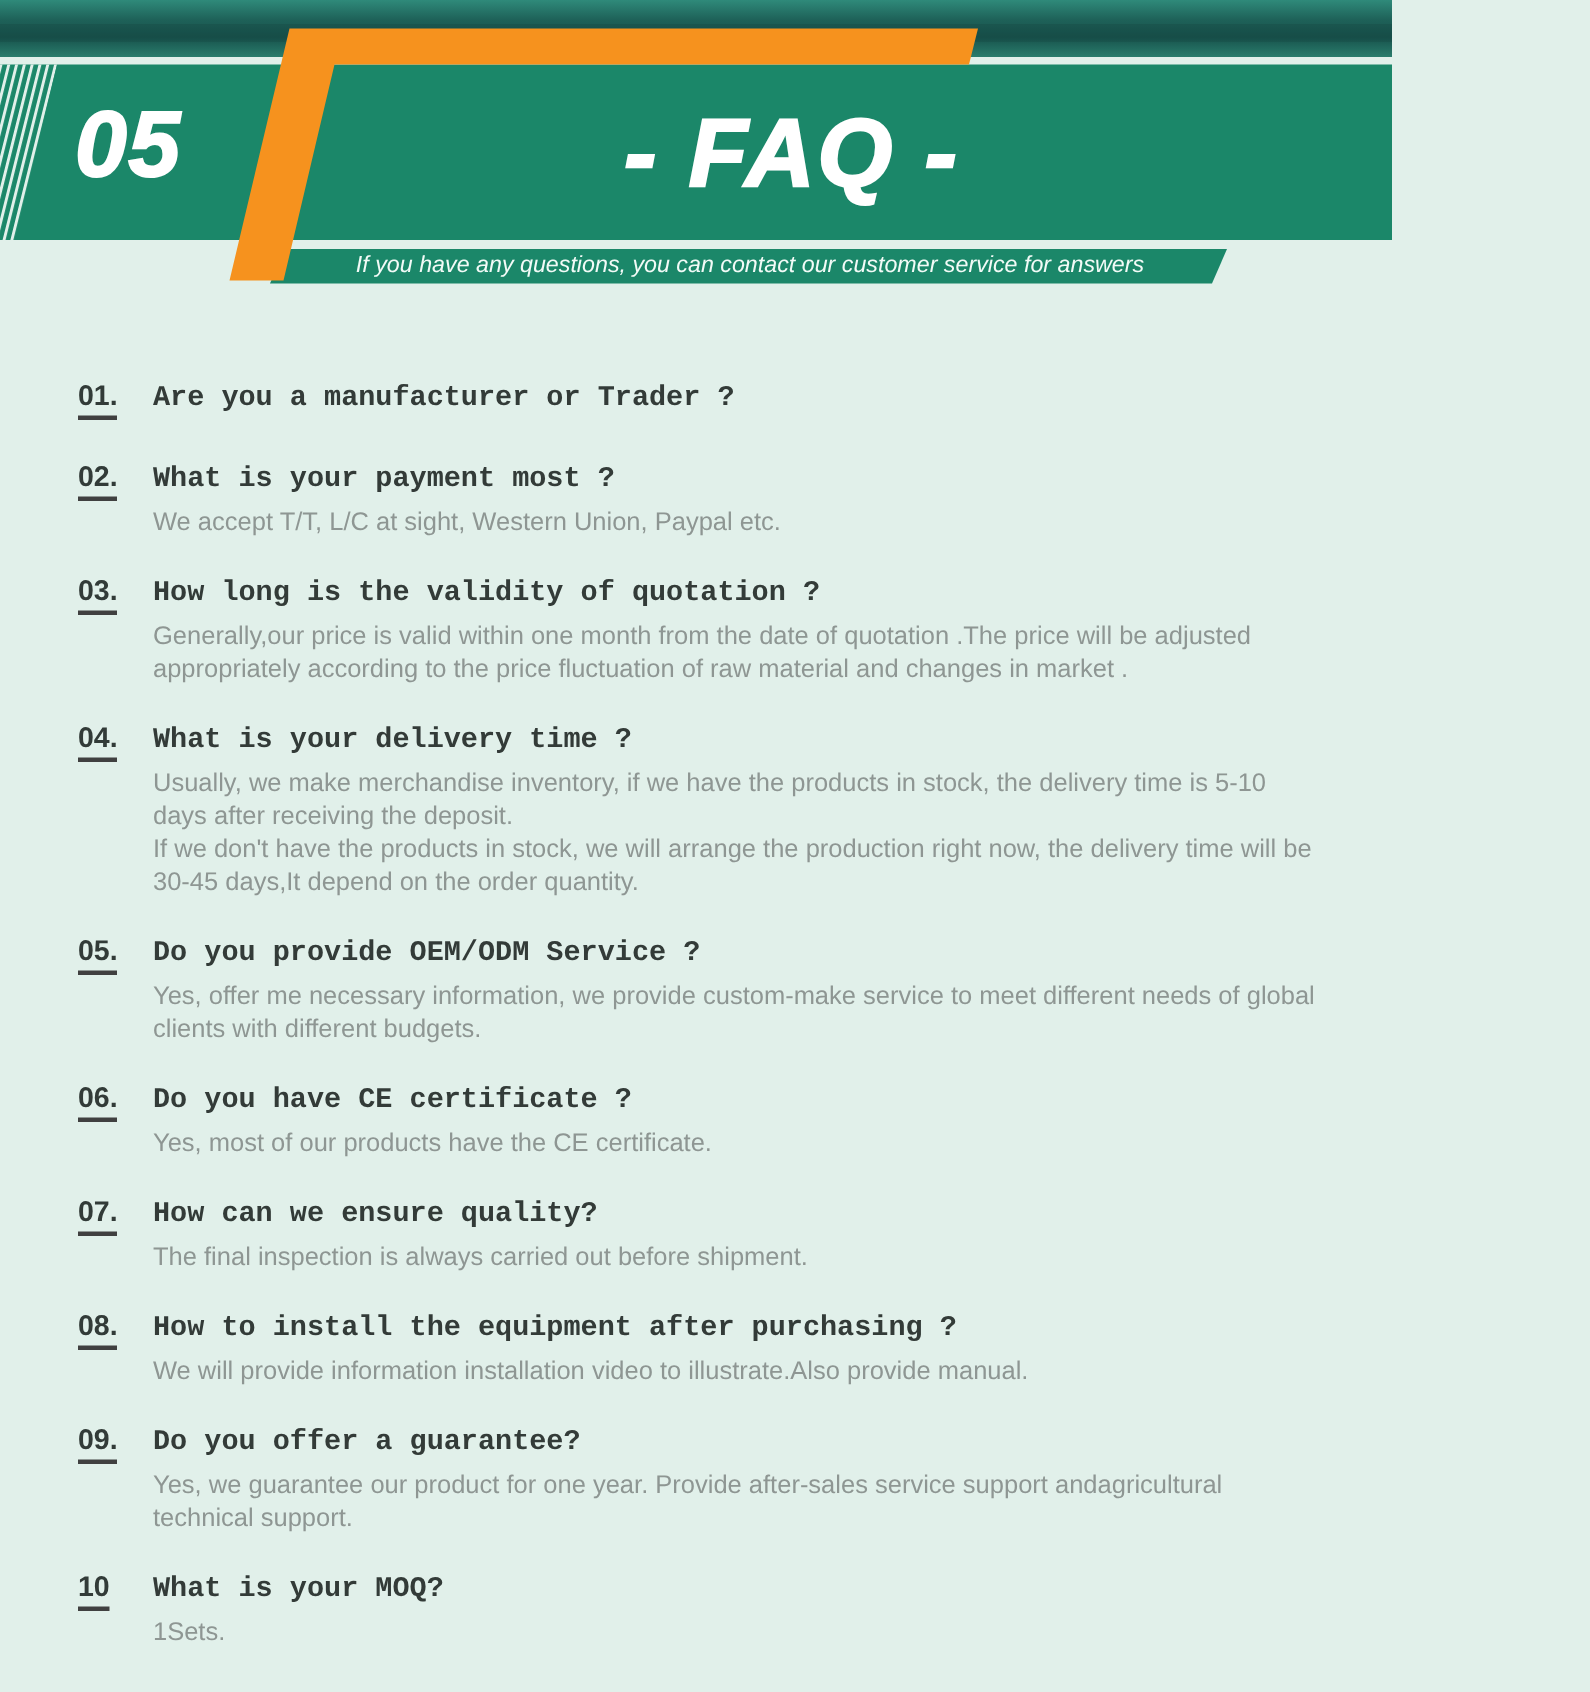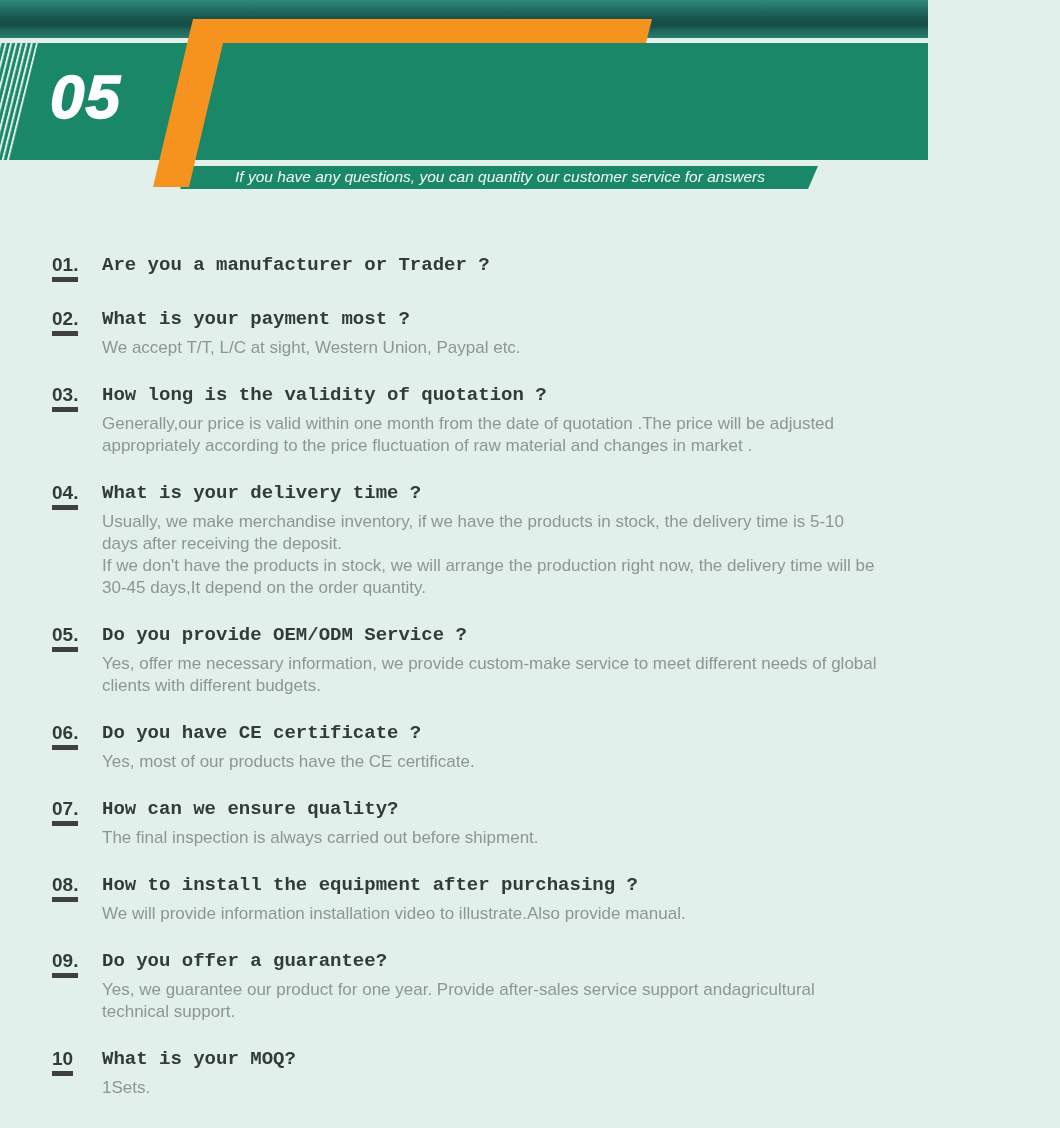--- a/index.html
+++ b/index.html
@@ -33,21 +33,21 @@
   }
 
   
   .faq-list{padding:40px 44px 0 52px;}
   .faq-item{display:flex;margin-bottom:26px;}
   .faq-item .num{
     flex:0 0 50px;width:50px;
     font-size:19px;font-weight:bold;color:#323b38;line-height:20px;
   }
   .faq-item .num span{
-    display:inline-block;border-bottom:5px solid #404040;padding-bottom:2px;
+    display:inline-block;border-bottom:3px solid #404040;padding-bottom:2px;
   }
   .faq-item .qa{flex:1 1 auto;min-width:0;}
   .faq-item .q{
     margin:0 0 8px 0;font-size:19px;font-weight:bold;color:#333b38;line-height:20px;font-family:Liberation Mono, monospace;
   }
   .faq-item .a{
     margin:0;font-size:17px;color:#8e9693;line-height:22px;white-space:pre-line;
   }
 </style>
 </head>
@@ -80,21 +80,22 @@
       <polygon points="0,43 38,43 10,160 0,160" fill="url(#whiteDiag)"></polygon>
 
       <polygon points="1040,43 1060,43 1060,160 1012,160" fill="url(#greenDiag)"></polygon>
 
       <polygon points="190,166 818,166 808,189 180,189" fill="#1b8769"></polygon>
 
       <polygon points="193,19 652,19 646,43 223,43 189,187 153,187" fill="#f6921e"></polygon>
     </svg>
 
     <div class="sec-num">05</div>
-    <div class="subtitle">If you have any questions, you can quantity our customer service for answers</div>
+    <div class="page-title">- FAQ -</div>
+    <div class="subtitle">If you have any questions, you can contact our customer service for answers</div>
   </header>
 
   <main class="faq-list">
 
     <section class="faq-item">
       <div class="num"><span>01.</span></div>
       <div class="qa">
         <h3 class="q">Are you a manufacturer or Trader ?</h3>
       </div>
     </section>

